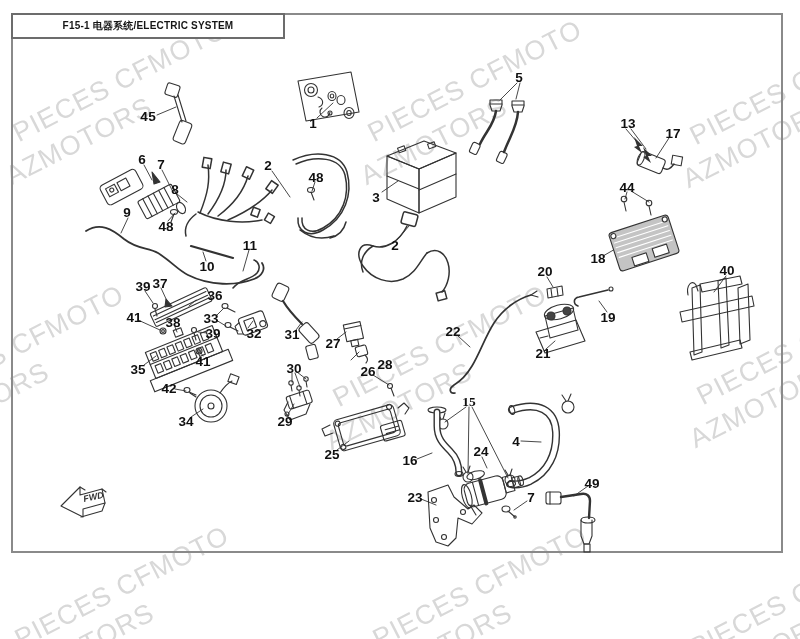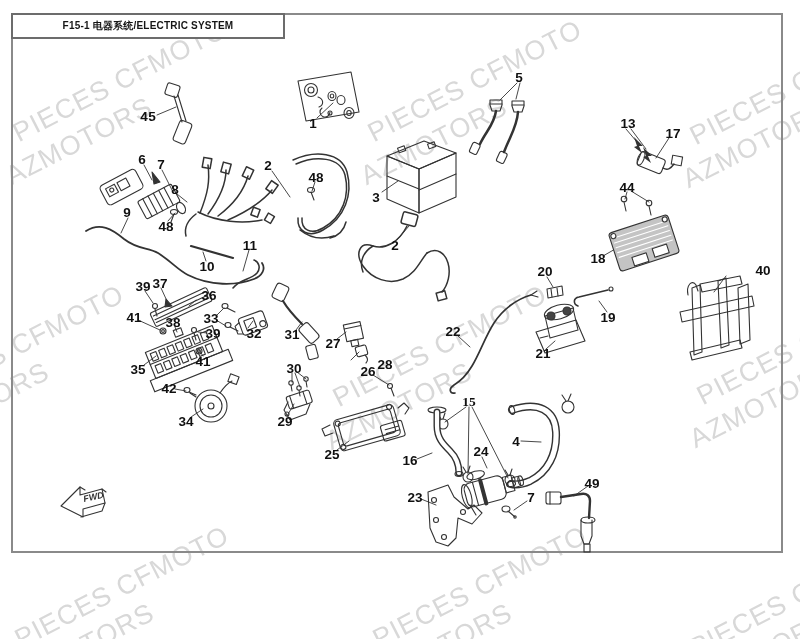--- a/index.html
+++ b/index.html
@@ -517,26 +517,26 @@
       <span class="callout" style="left: 368px; top: 371px;">26</span>
       <span class="callout" style="left: 333px; top: 343px;">27</span>
       <span class="callout" style="left: 347px; top: 364px; margin-left: 38px;">28</span>
       <span class="callout" style="left: 285px; top: 421px;">29</span>
       <span class="callout" style="left: 294px; top: 368px;">30</span>
       <span class="callout" style="left: 292px; top: 334px; text-align: right;">31</span>
       <span class="callout" style="left: 254px; top: 333px;">32</span>
       <span class="callout" style="left: 211px; top: 318px;">33</span>
       <span class="callout" style="left: 186px; top: 421px;">34</span>
       <span class="callout" style="left: 138px; top: 369px;">35</span>
-      <span class="callout" style="left: 209px; top: 295px;">36</span>
+      <span class="callout" style="left: 215px; top: 295px;">36</span>
       <span class="callout" style="left: 160px; top: 283px;">37</span>
       <span class="callout" style="left: 173px; top: 322px;">38</span>
       <span class="callout" style="left: 143px; top: 286px;">39</span>
       <span class="callout" style="left: 213px; top: 333px;">39</span>
-      <span class="callout" style="left: 727px; top: 270px; margin-left: 36px;">40</span>
+      <span class="callout" style="left: 727px; top: 270px;">40</span>
       <span class="callout" style="left: 134px; top: 317px;">41</span>
       <span class="callout" style="left: 203px; top: 361px;">41</span>
       <span class="callout" style="left: 169px; top: 388px;">42</span>
       <span class="callout" style="left: 627px; top: 187px;">44</span>
       <span class="callout" style="left: 148px; top: 117px; font-family: Liberation Mono, monospace;">45</span>
       <span class="callout" style="left: 166px; top: 226px;">48</span>
       <span class="callout" style="left: 316px; top: 177px;">48</span>
       <span class="callout" style="left: 592px; top: 483px;">49</span>
     </div>
 

